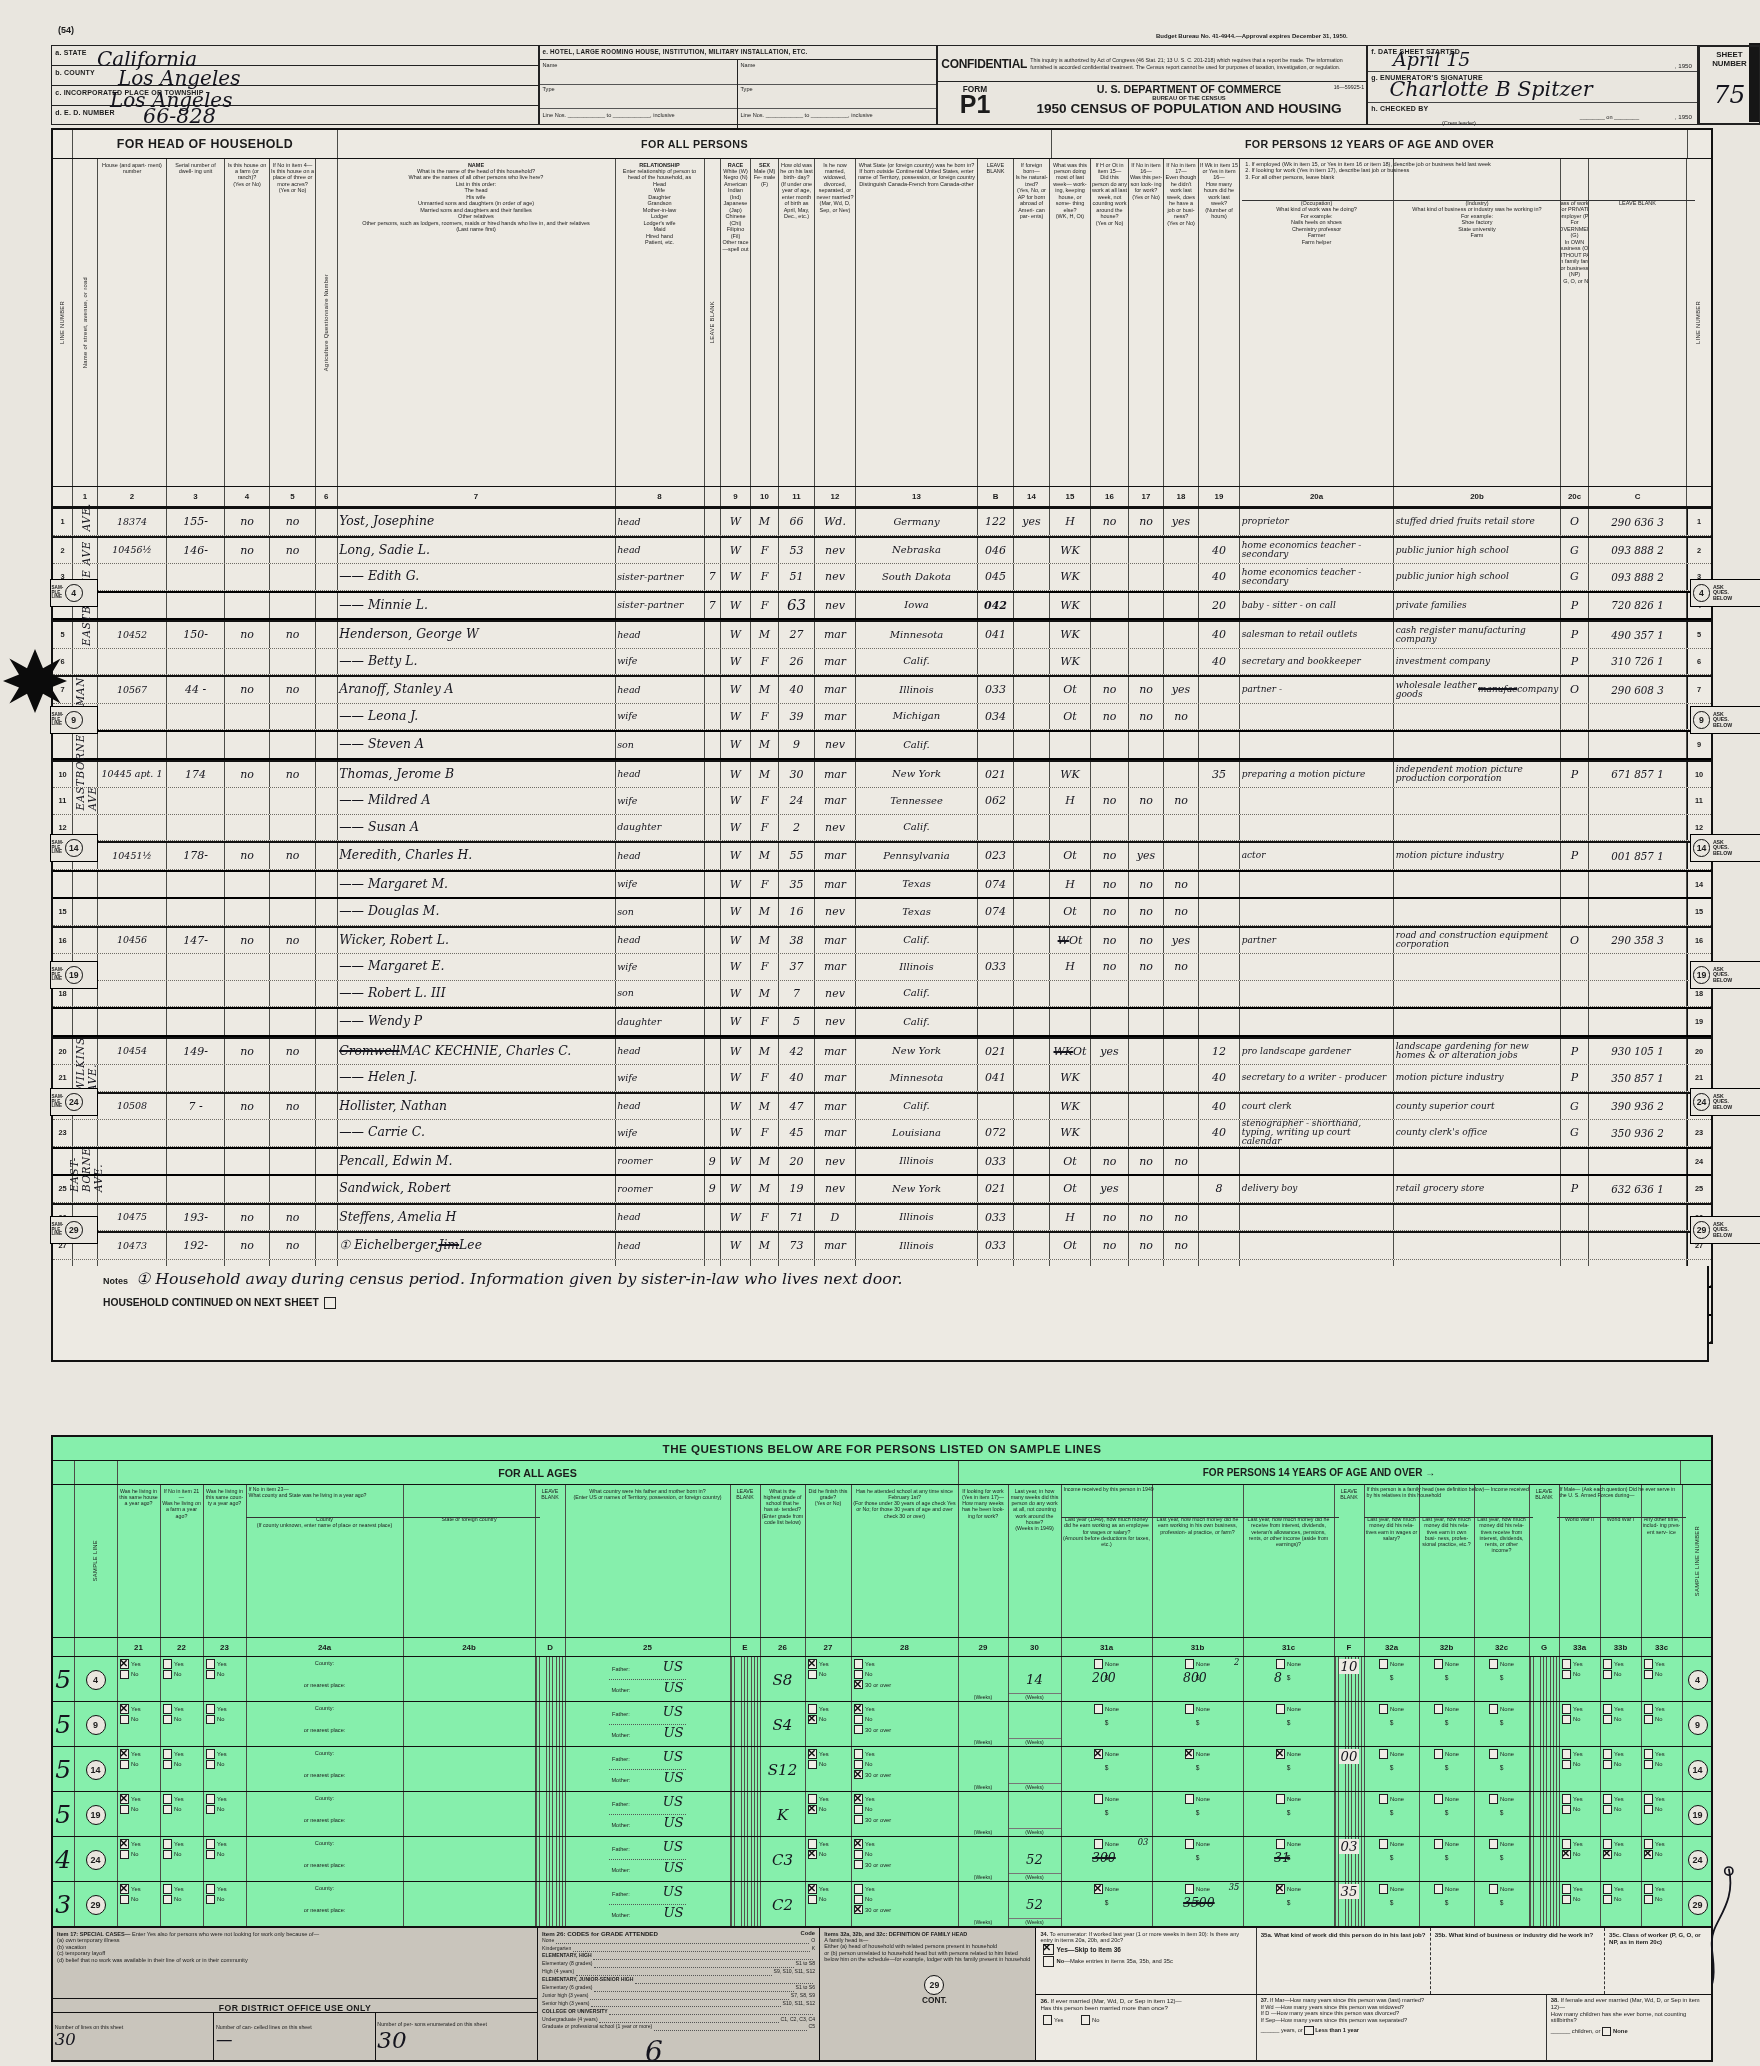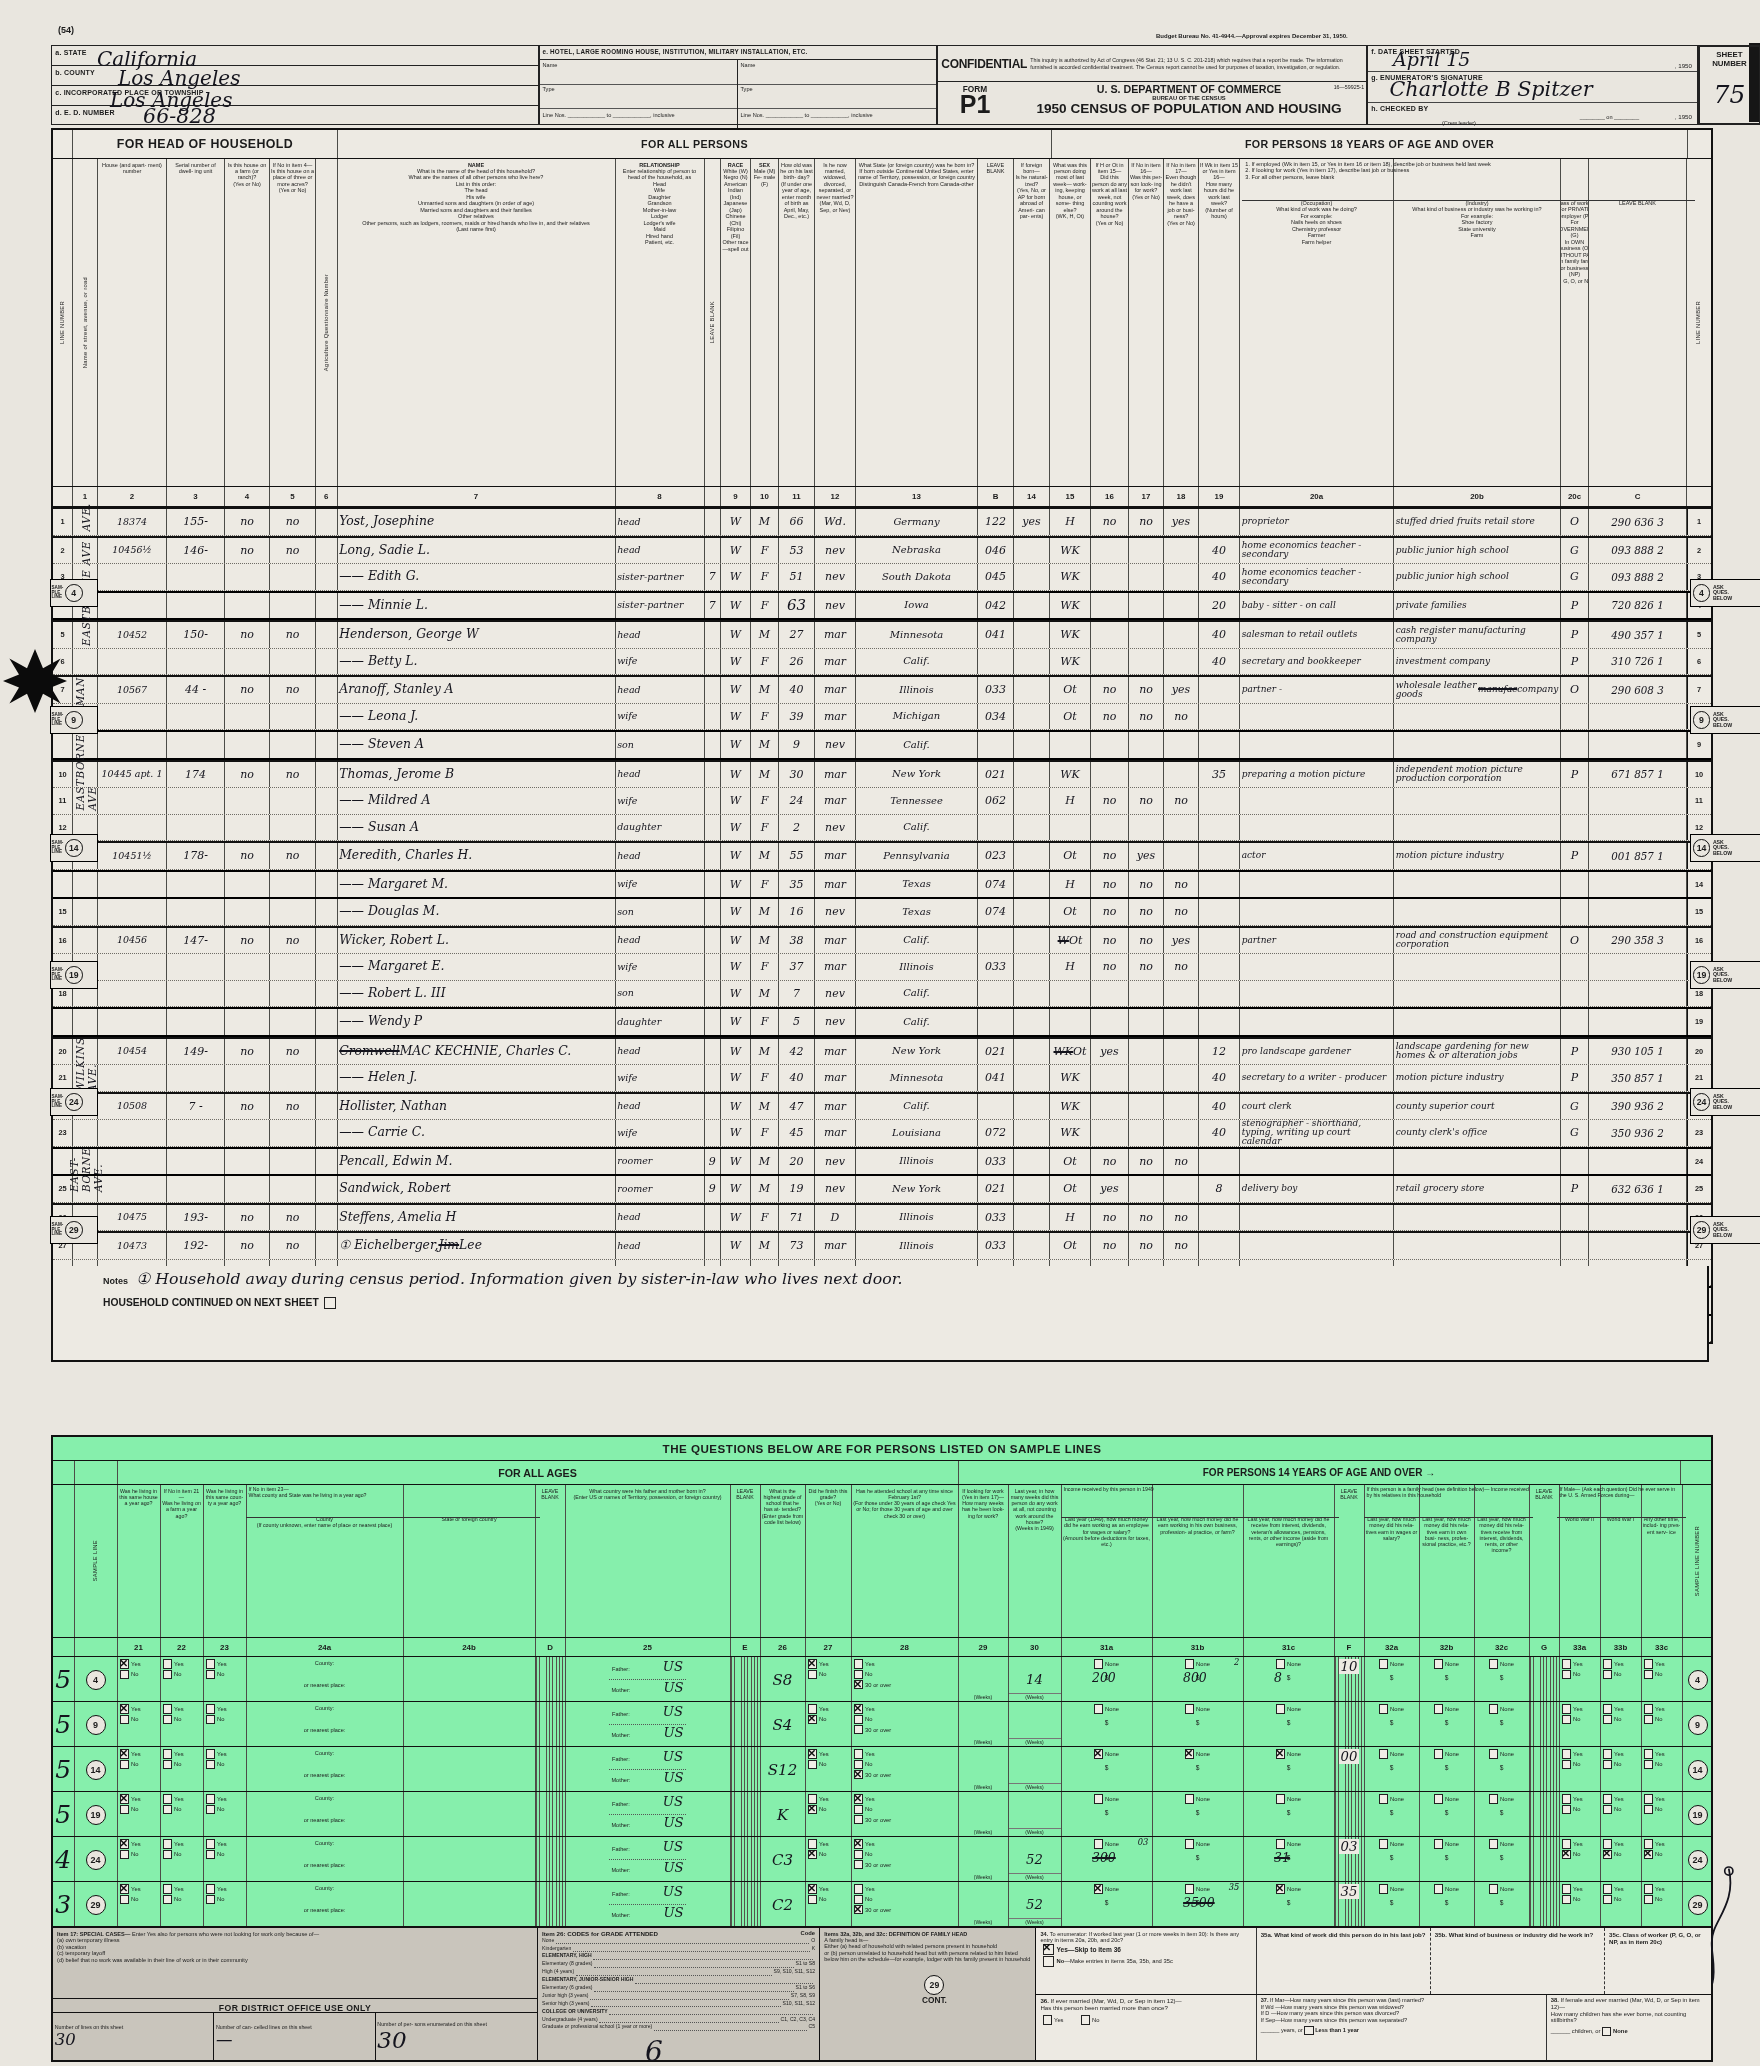--- a/index.html
+++ b/index.html
@@ -139,21 +139,21 @@
   <div class="abs" id="maintable" style="left:51px;top:128px;width:1658px;border:2px solid #111;box-sizing:content-box;background:#edeae3;">
       <div class="grow" style="grid-template-columns: 20px 265px 714px 636px 23px; height: 28px; border-bottom: 1.3px solid rgb(17, 17, 17);">
         <div class="cell"></div>
         <div class="cell">
           <b style="font-size:12.4px;letter-spacing:0.4px;">FOR HEAD OF HOUSEHOLD</b>
         </div>
         <div class="cell">
           <b style="font-size:10.7px;letter-spacing:0.4px;">FOR ALL PERSONS</b>
         </div>
         <div class="cell">
-          <b style="font-size:10.7px;letter-spacing:0.4px;">FOR PERSONS 18 YEARS OF AGE AND OVER</b>
+          <b style="font-size:10.7px;letter-spacing:0.4px;">FOR PERSONS 12 YEARS OF AGE AND OVER</b>
         </div>
         <div class="cell" style="border-right: none;"></div>
       </div>
       <div class="grow" style="grid-template-columns: 20px 25px 69px 58px 45px 46px 21.5px 278px 89px 16.5px 30px 28px 36px 41px 122px 36px 36px 41px 38px 35px 35px 41px 154px 167px 28px 98px 23px; height: 327px; border-bottom: 1.2px solid rgb(17, 17, 17); position: relative;">
         <div class="cell top pt" style="padding: 2.5px 0.8px; font-size: 5.5px; justify-content: center; align-items: center;"><span class="vt" style="margin:auto;">LINE NUMBER</span></div>
         <div class="cell top pt" style="padding: 2.5px 0.8px; font-size: 5.5px; justify-content: center; align-items: center;"><span class="vt" style="margin:auto;">Name of street, avenue, or road</span></div>
         <div class="cell top pt" style="padding: 2.5px 0.8px; font-size: 5.5px; justify-content: center;"><span style="white-space:pre-line;">House (and apart- ment) number</span></div>
         <div class="cell top pt" style="padding: 2.5px 0.8px; font-size: 5.5px; justify-content: center;"><span style="white-space:pre-line;">Serial number of dwell- ing unit</span></div>
         <div class="cell top pt" style="padding: 2.5px 0.8px; font-size: 5.5px; justify-content: center;"><span style="white-space:pre-line;">Is this house on a farm (or ranch)?
 (Yes or No)</span></div>
@@ -385,21 +385,21 @@
         <div class="cell hw" style="font-size: 11px; line-height: 1.02; padding: 0px 1.7px;"></div>
         <div class="cell hw" style="font-size: 11px; line-height: 1.02; padding: 0px 1.7px;"></div>
         <div class="cell hw" style="font-size: 12.4px; line-height: 1.02; padding: 0px 1.7px; justify-content: flex-start; text-align: left;">——  Minnie L.</div>
         <div class="cell hw" style="font-size: 9.5px; line-height: 1.02; padding: 0px 1.7px; justify-content: flex-start; text-align: left;">sister-partner</div>
         <div class="cell hw" style="font-size: 11px; line-height: 1.02; padding: 0px 1.7px;">7</div>
         <div class="cell hw" style="font-size: 11px; line-height: 1.02; padding: 0px 1.7px;">W</div>
         <div class="cell hw" style="font-size: 11px; line-height: 1.02; padding: 0px 1.7px;">F</div>
         <div class="cell hw" style="font-size: 15px; line-height: 1.02; padding: 0px 1.7px;">63</div>
         <div class="cell hw" style="font-size: 11px; line-height: 1.02; padding: 0px 1.7px;">nev</div>
         <div class="cell hw" style="font-size: 10px; line-height: 1.02; padding: 0px 1.7px;">Iowa</div>
-        <div class="cell hw" style="font-size: 11px; line-height: 1.02; padding: 0px 1.7px;">042</div>
+        <div class="cell hw" style="font-size: 11px; line-height: 1.02; padding: 0px 1.7px; font-weight: bold;">042</div>
         <div class="cell hw" style="font-size: 11px; line-height: 1.02; padding: 0px 1.7px;"></div>
         <div class="cell hw" style="font-size: 11px; line-height: 1.02; padding: 0px 1.7px;">WK</div>
         <div class="cell hw" style="font-size: 11px; line-height: 1.02; padding: 0px 1.7px;"></div>
         <div class="cell hw" style="font-size: 11px; line-height: 1.02; padding: 0px 1.7px;"></div>
         <div class="cell hw" style="font-size: 11px; line-height: 1.02; padding: 0px 1.7px;"></div>
         <div class="cell hw" style="font-size: 11px; line-height: 1.02; padding: 0px 1.7px;">20</div>
         <div class="cell hw" style="font-size: 9px; line-height: 1.02; padding: 0px 1.7px; justify-content: flex-start; text-align: left;">baby - sitter - on call</div>
         <div class="cell hw" style="font-size: 9px; line-height: 1.02; padding: 0px 1.7px; justify-content: flex-start; text-align: left;">private families</div>
         <div class="cell hw" style="font-size: 11px; line-height: 1.02; padding: 0px 1.7px;">P</div>
         <div class="cell hw" style="font-size: 10.3px; line-height: 1.02; padding: 0px 1.7px;">720 826 1</div>

